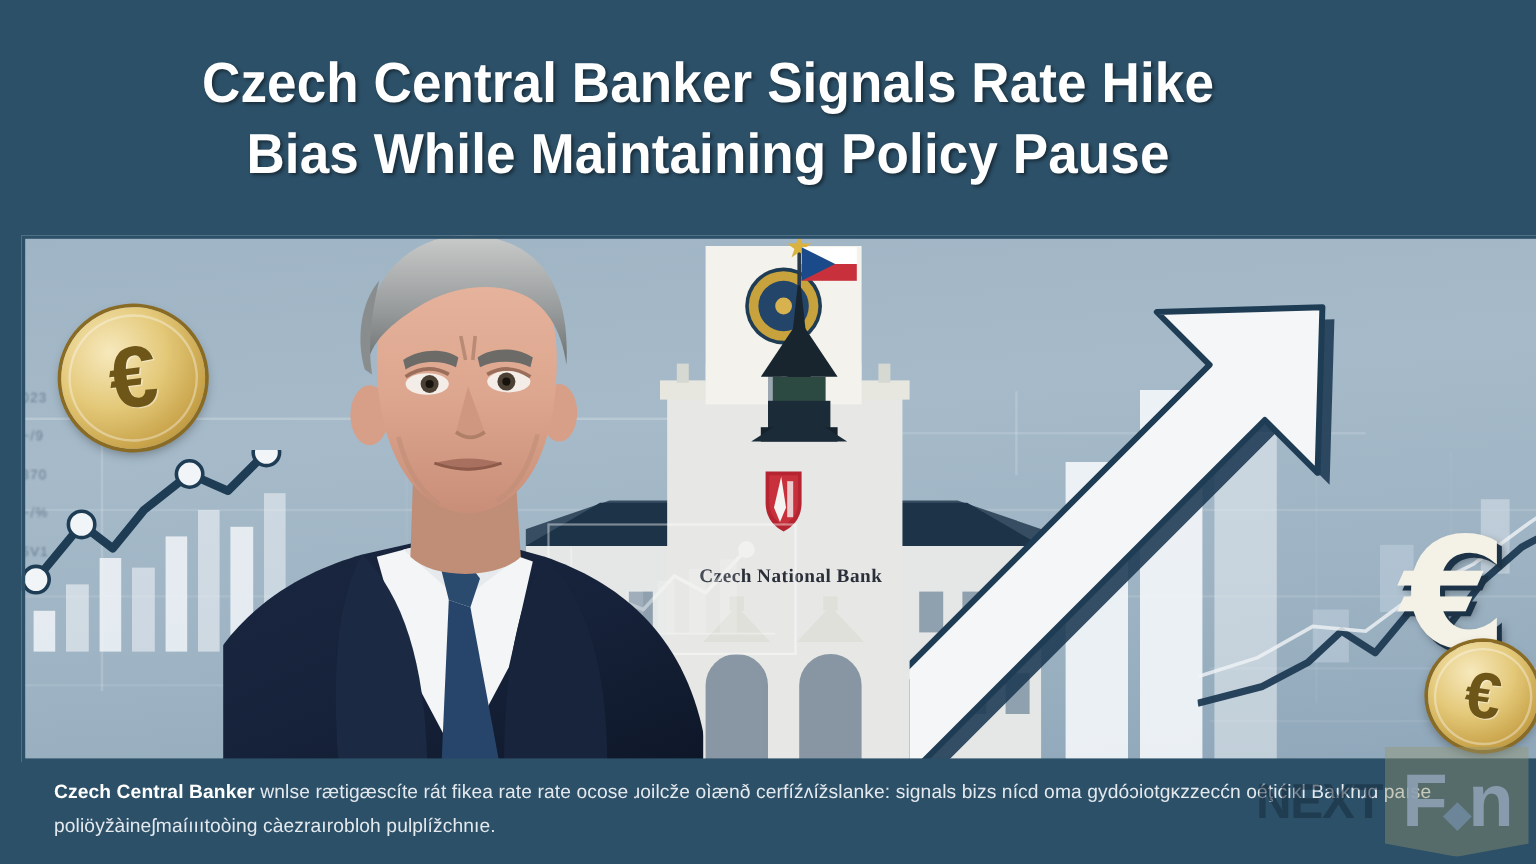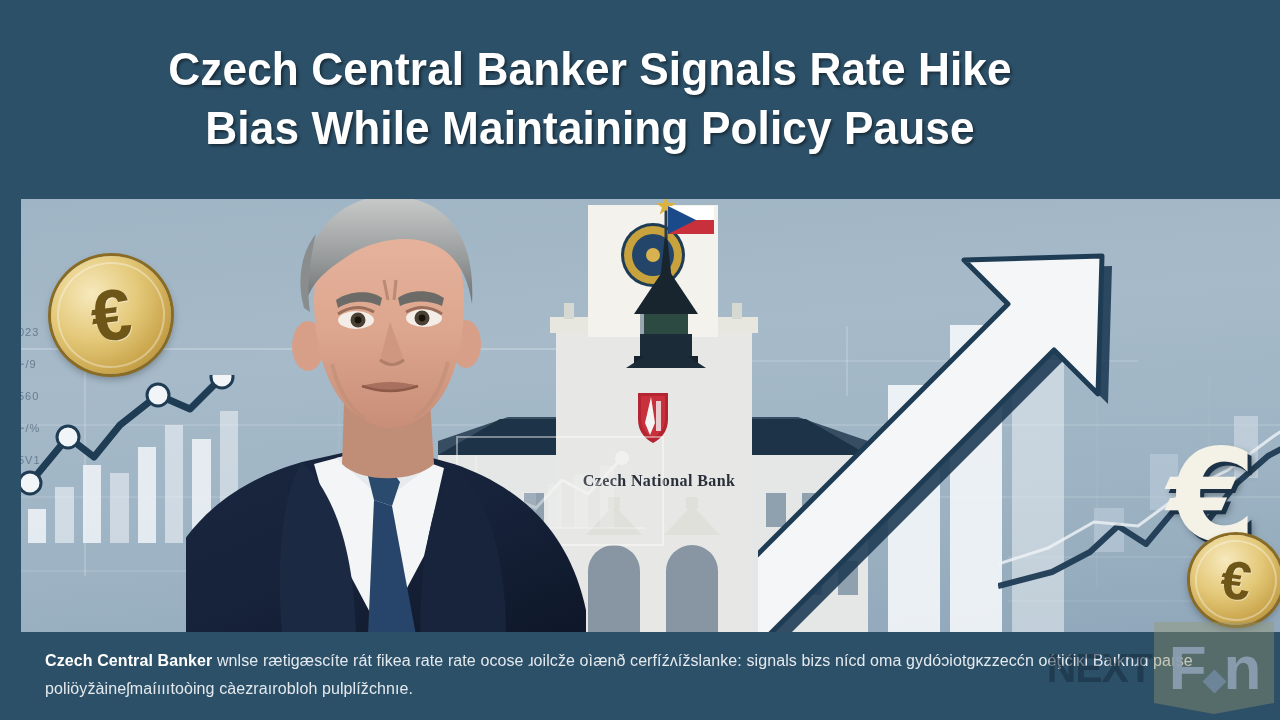--- a/index.html
+++ b/index.html
@@ -171,21 +171,21 @@
       <div class="gl-v" style="left:66px;top:130px;height:250px;"></div>
       <div class="gl-v" style="left:320px;top:150px;height:215px;opacity:.22;"></div>
       <div class="gl-v" style="left:828px;top:130px;height:70px;"></div>
       <div class="gl-v" style="left:1078px;top:190px;height:200px;opacity:.28;"></div>
       <div class="gl-v" style="left:1190px;top:180px;height:210px;opacity:.22;"></div>
     </div>
 
     <div class="axis-labels">
       <span>023</span>
       <span>~/9</span>
-      <span>560</span>
+      <span>370</span>
       <span>~/%</span>
       <span>5V1</span>
     </div>
 
     <div class="bars-left">
       <i style="height:34px"></i>
         <i style="height:56px;opacity:.62"></i>
       <i style="height:78px"></i>
         <i style="height:70px;opacity:.58"></i>
       <i style="height:96px"></i>

